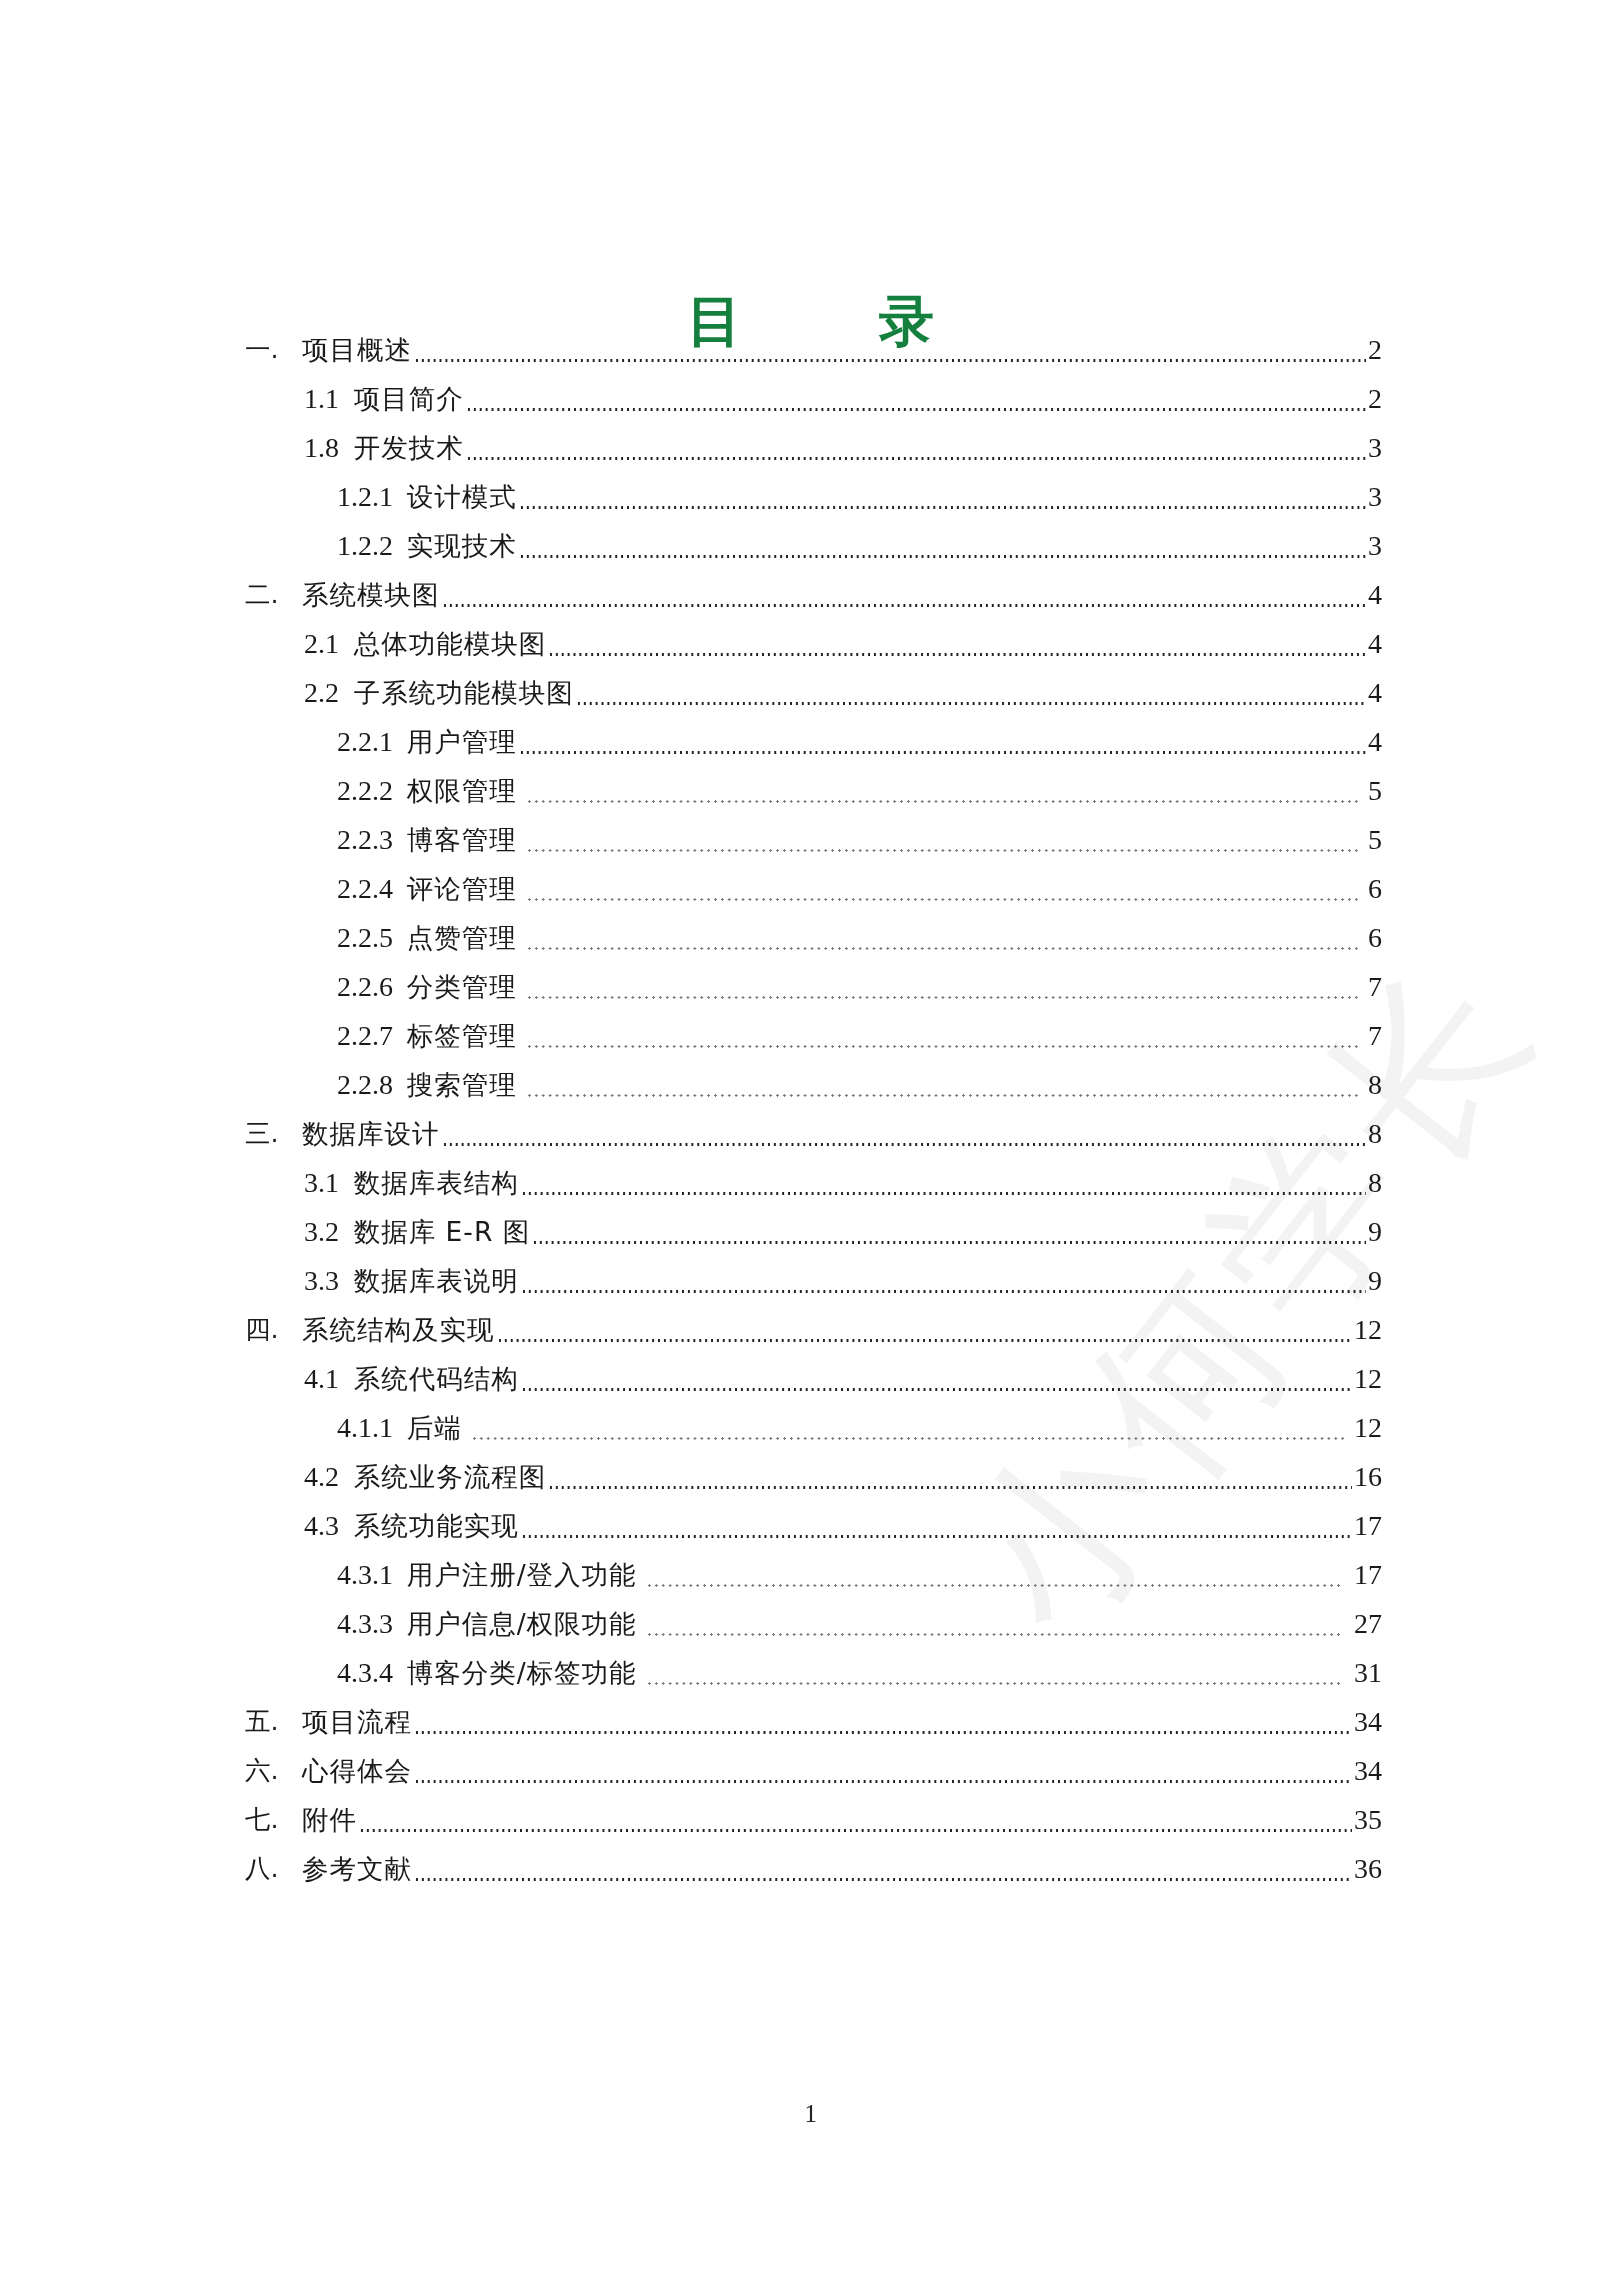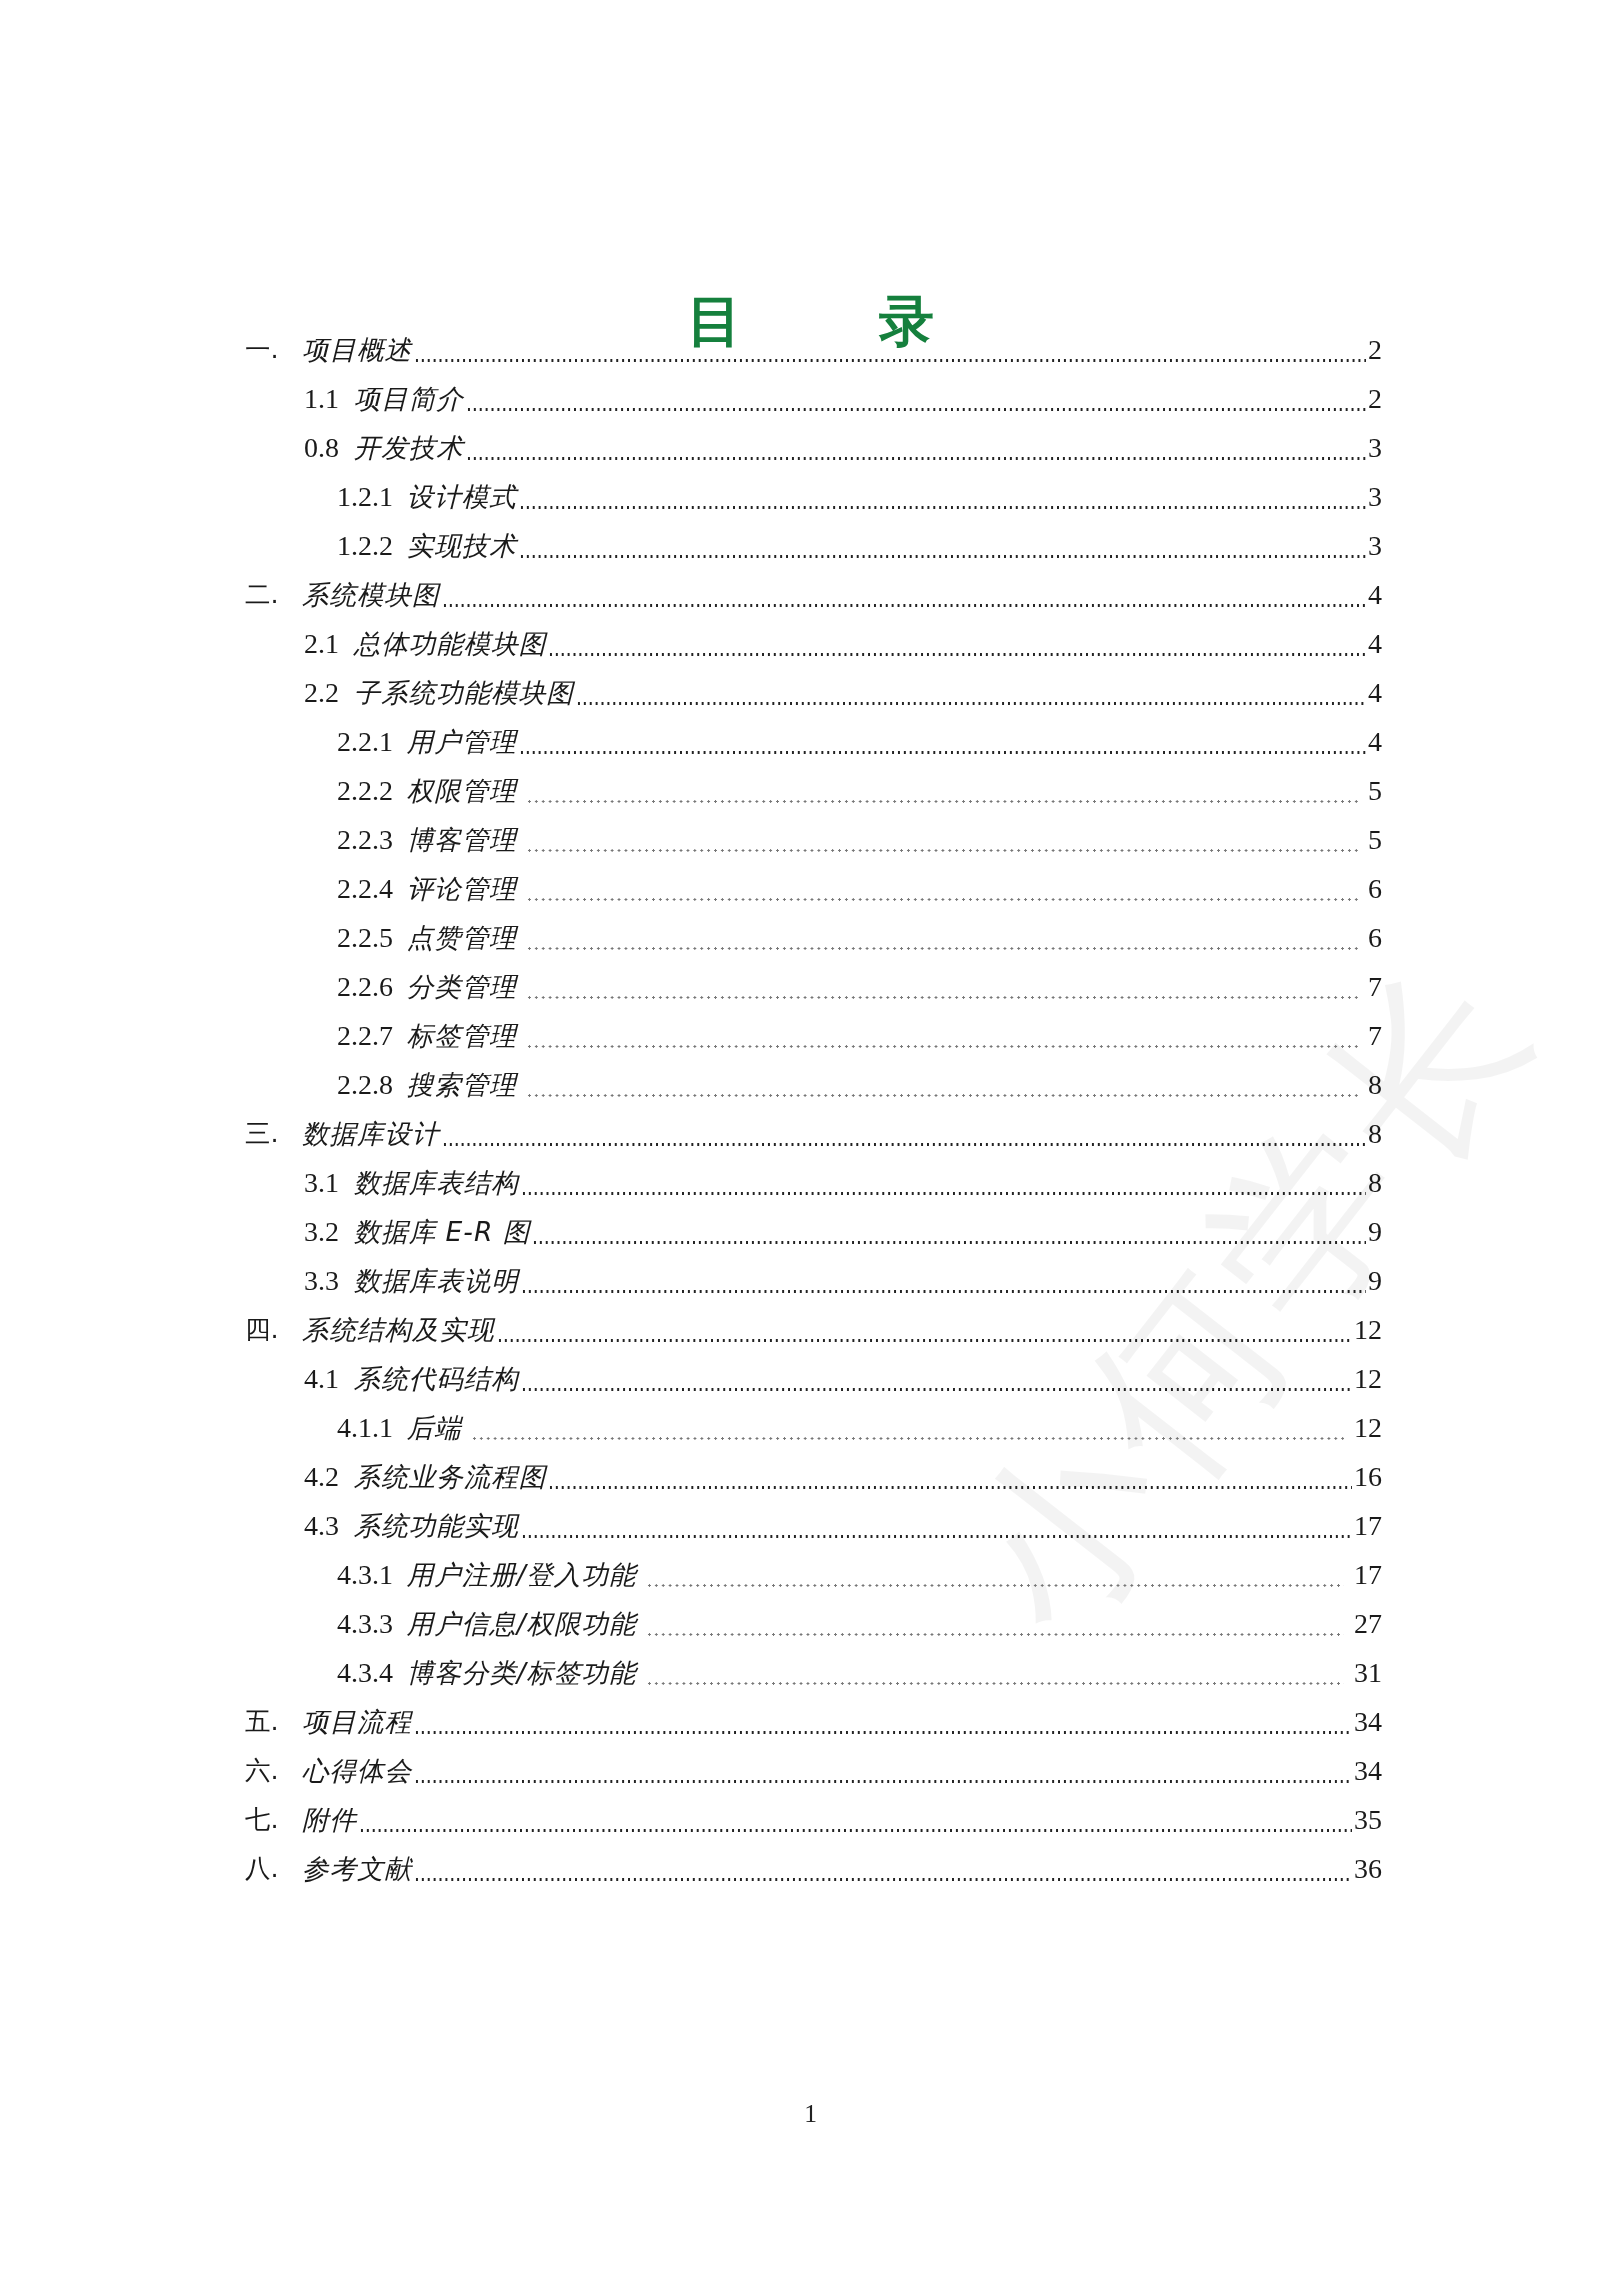--- a/index.html
+++ b/index.html
@@ -11,21 +11,21 @@
                letter-spacing: 59px; text-indent: 59px; line-height: 78px; color: #15803d; }
   .toc-list { position: absolute; left: 245px; top: 325px; width: 1137px; margin: 0; padding: 0; list-style: none; }
   .toc-row { height: 49px; display: flex; align-items: center; font-size: 26.5px; line-height: 49px; }
   .toc-row.l1 { padding-left: 0; }
   .toc-row.l2 { padding-left: 59px; align-items: center; }
   .toc-row.l3 { padding-left: 92px; }
   .num { font-family: "Liberation Serif", serif; font-size: 28px; white-space: nowrap; }
   .l1 .num { font-family: "DejaVu Sans", sans-serif; font-size: 25.5px; width: 57px; display: inline-block; }
   .l2 .num { margin-right: 14.7px; }
   .l3 .num { margin-right: 13.7px; }
-  .label { font-family: "DejaVu Sans", sans-serif; font-size: 26.5px; white-space: nowrap; letter-spacing: 1px; font-style: italic; }
+  .label { font-family: "DejaVu Sans", sans-serif; font-size: 26.5px; white-space: nowrap; letter-spacing: 1px; }
   .leader { flex: 1; height: 2.9px; margin: 0 2px; align-self: center; margin-top: 21.6px;
             background-image: radial-gradient(circle, #222 1.2px, transparent 1.4px);
             background-size: 5.9px 2.9px; background-repeat: repeat-x; }
   .leader.light { background-image: radial-gradient(circle, #777 1px, transparent 1.2px);
                   background-size: 6.9px 2.9px; margin-left: 9.8px; margin-right: 9.8px; }
   .page-num { font-family: "Liberation Serif", serif; font-size: 28px; min-width: 13.7px; text-align: right; }
   .footer-num { position: absolute; left: 0; width: 1621px; top: 2099px; text-align: center;
                 font-family: "Liberation Serif", serif; font-size: 25.5px; color: #222; }
   .watermark { position: absolute; left: 912px; top: 1529px; width: 784px; height: 196px;
                transform: rotate(-52deg); transform-origin: left top;
@@ -47,21 +47,21 @@
         <span class="leader"></span>
         <span class="page-num">2</span>
       </li>
       <li class="toc-row l2">
         <span class="num">1.1</span>
         <span class="label">项目简介</span>
         <span class="leader"></span>
         <span class="page-num">2</span>
       </li>
       <li class="toc-row l2">
-        <span class="num">0.8</span>
+        <span class="num">1.8</span>
         <span class="label">开发技术</span>
         <span class="leader"></span>
         <span class="page-num">3</span>
       </li>
       <li class="toc-row l3">
         <span class="num">1.2.1</span>
         <span class="label">设计模式</span>
         <span class="leader"></span>
         <span class="page-num">3</span>
       </li>

